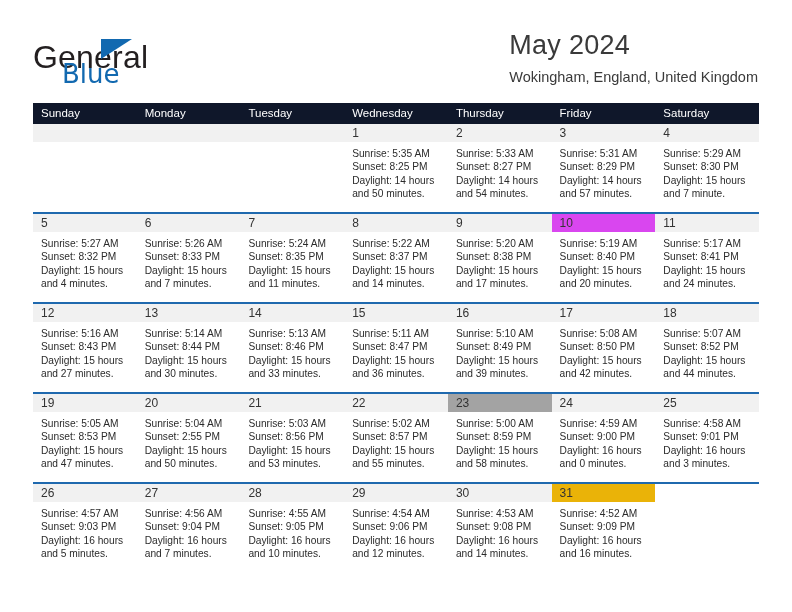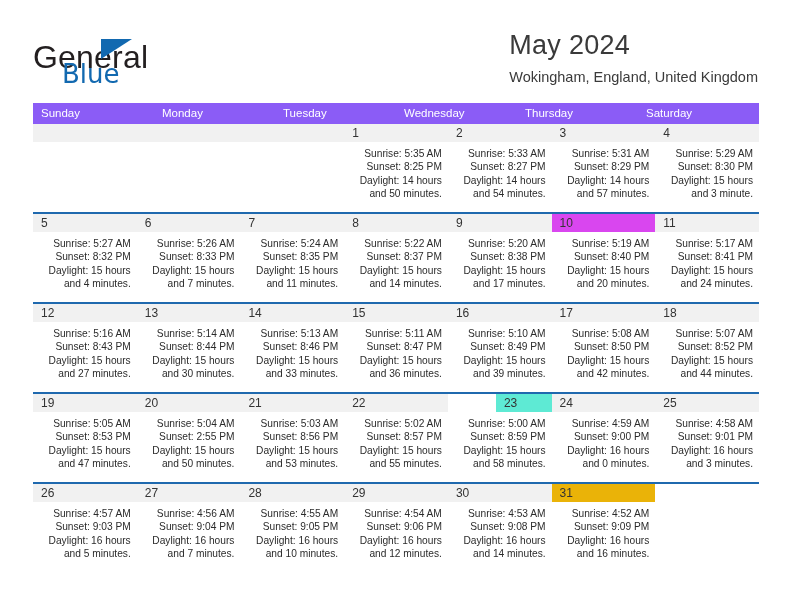--- a/index.html
+++ b/index.html
@@ -129,21 +129,20 @@
     background: #f1f1f1;
   }
   .day-num {
     font-size: 12px;
     color: #333333;
     line-height: 18px;
     padding-left: 8px;
   }
   .day-body {
     padding: 5px 6px 0 8px;
-    text-align: right;
   }
   .day-line {
     font-size: 10.2px;
     line-height: 13.4px;
     color: #2b2b2b;
     white-space: nowrap;
   }
   .day-cell.empty .day-num-band { background: #f1f1f1; }
   .day-cell.blank .day-num-band { background: #ffffff; }
 </style>
@@ -161,26 +160,27 @@
     </div>
 
     <div class="title-block">
       <div class="cal-title">May 2024</div>
       <div class="cal-subtitle">Wokingham, England, United Kingdom</div>
     </div>
 
   </div>
 
   <div class="calendar">
-    <div class="weekday-row" id="weekday-row" style="background: #8b5cf6; justify-content: space-between;">
+    <div class="weekday-row" id="weekday-row" style="background: #0f172a; justify-content: space-between;">
         <div class="weekday">Sunday</div>
         <div class="weekday">Monday</div>
         <div class="weekday">Tuesday</div>
         <div class="weekday">Wednesday</div>
         <div class="weekday">Thursday</div>
+        <div class="weekday">Friday</div>
         <div class="weekday">Saturday</div>
       </div>
     <div id="weeks-container">
         <div class="week">
           <div class="week-inner">
             <div class="day-cell empty">
               <div class="day-num-band" style="background: rgb(241, 241, 241);"></div>
             </div>
             <div class="day-cell empty">
               <div class="day-num-band" style="background: rgb(241, 241, 241);"></div>
@@ -222,21 +222,21 @@
               </div>
             </div>
             <div class="day-cell">
               <div class="day-num-band" style="background: rgb(241, 241, 241);">
                 <div class="day-num">4</div>
               </div>
               <div class="day-body">
                 <div class="day-line">Sunrise: 5:29 AM</div>
                 <div class="day-line">Sunset: 8:30 PM</div>
                 <div class="day-line">Daylight: 15 hours</div>
-                <div class="day-line">and 3 minute.</div>
+                <div class="day-line">and 7 minute.</div>
               </div>
             </div>
           </div>
         </div>
         <div class="week" style="border-top-color: rgb(31, 105, 174);">
           <div class="week-inner">
             <div class="day-cell">
               <div class="day-num-band" style="background: rgb(241, 241, 241);">
                 <div class="day-num">5</div>
               </div>
@@ -436,21 +436,21 @@
                 <div class="day-num">22</div>
               </div>
               <div class="day-body">
                 <div class="day-line">Sunrise: 5:02 AM</div>
                 <div class="day-line">Sunset: 8:57 PM</div>
                 <div class="day-line">Daylight: 15 hours</div>
                 <div class="day-line">and 55 minutes.</div>
               </div>
             </div>
             <div class="day-cell">
-              <div class="day-num-band" style="background: #5eead4; margin-left: 48px;">
+              <div class="day-num-band" style="background: #a3a3a3;">
                 <div class="day-num">23</div>
               </div>
               <div class="day-body">
                 <div class="day-line">Sunrise: 5:00 AM</div>
                 <div class="day-line">Sunset: 8:59 PM</div>
                 <div class="day-line">Daylight: 15 hours</div>
                 <div class="day-line">and 58 minutes.</div>
               </div>
             </div>
             <div class="day-cell">

